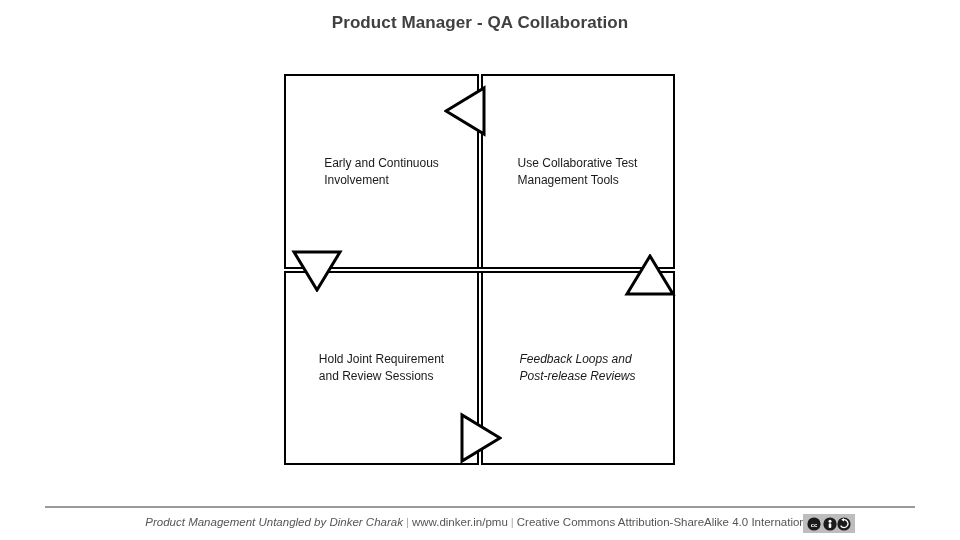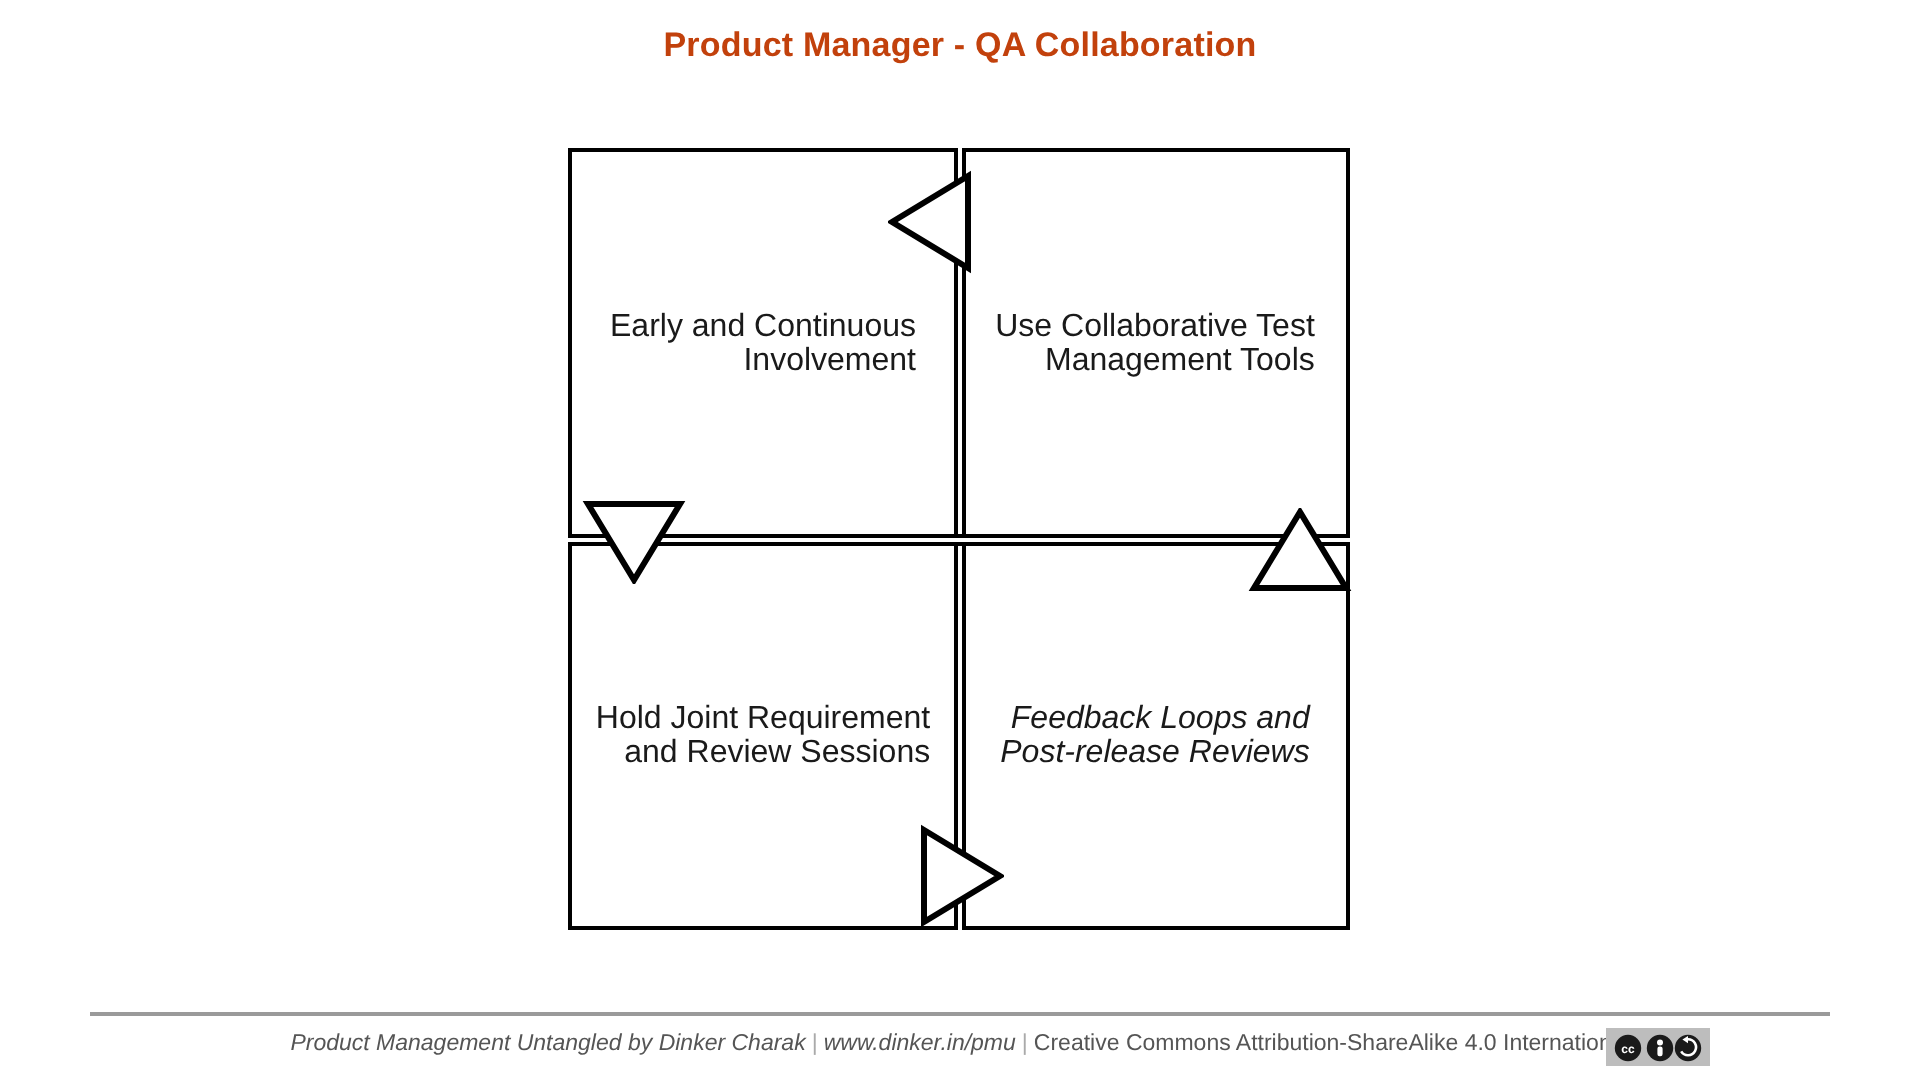--- a/index.html
+++ b/index.html
@@ -10,21 +10,21 @@
     overflow: hidden;
   }
   .slide { position: relative; width: 960px; height: 540px; background: #fff; }
 
   .slide-title {
     position: absolute;
     left: 0; top: 13px; width: 960px;
     text-align: center;
     font-size: 17px;
     font-weight: bold;
-    color: #c2410c;
+    color: #404040;
     letter-spacing: 0.1px;
   }
 
   .matrix {
     position: absolute;
     left: 284px; top: 74px;
     width: 391px; height: 391px;
   }
 
   .matrix-frame {
@@ -39,23 +39,23 @@
     display: flex;
     align-items: center;
     justify-content: center;
   }
   .q-tl { left: 0;     top: 0; }
   .q-tr { left: 196px; top: 0; }
   .q-bl { left: 0;     top: 196px; }
   .q-br { left: 196px; top: 196px; font-style: italic; }
 
   .q-label {
-    font-size: 16px;
+    font-size: 12px;
     color: #1a1a1a;
-    text-align: right;
+    text-align: left;
     line-height: 17px;
     white-space: pre-line;
     padding: 0 8px;
   }
 
   
   .divider-v {
     position: absolute;
     left: 193px; top: 0;
     width: 6px; height: 391px;
@@ -94,21 +94,21 @@
   .footer {
     position: absolute;
     left: 0; top: 514px; width: 960px;
     text-align: center;
     font-size: 11.5px;
     color: #555;
     line-height: 16px;
     white-space: nowrap;
   }
   .footer .book { font-style: italic; margin-top: 32px; }
-  .footer .site { font-style: italic; }
+  .footer .site { }
   .footer .sep { color: #aaa; padding: 0 3px; font-style: normal; }
   .footer .license { font-style: normal; }
 
   .cc-badge {
     position: absolute;
     left: 803px; top: 514px;
     width: 52px; height: 19px;
     background: #bdbdbd;
     display: flex;
     align-items: center;

